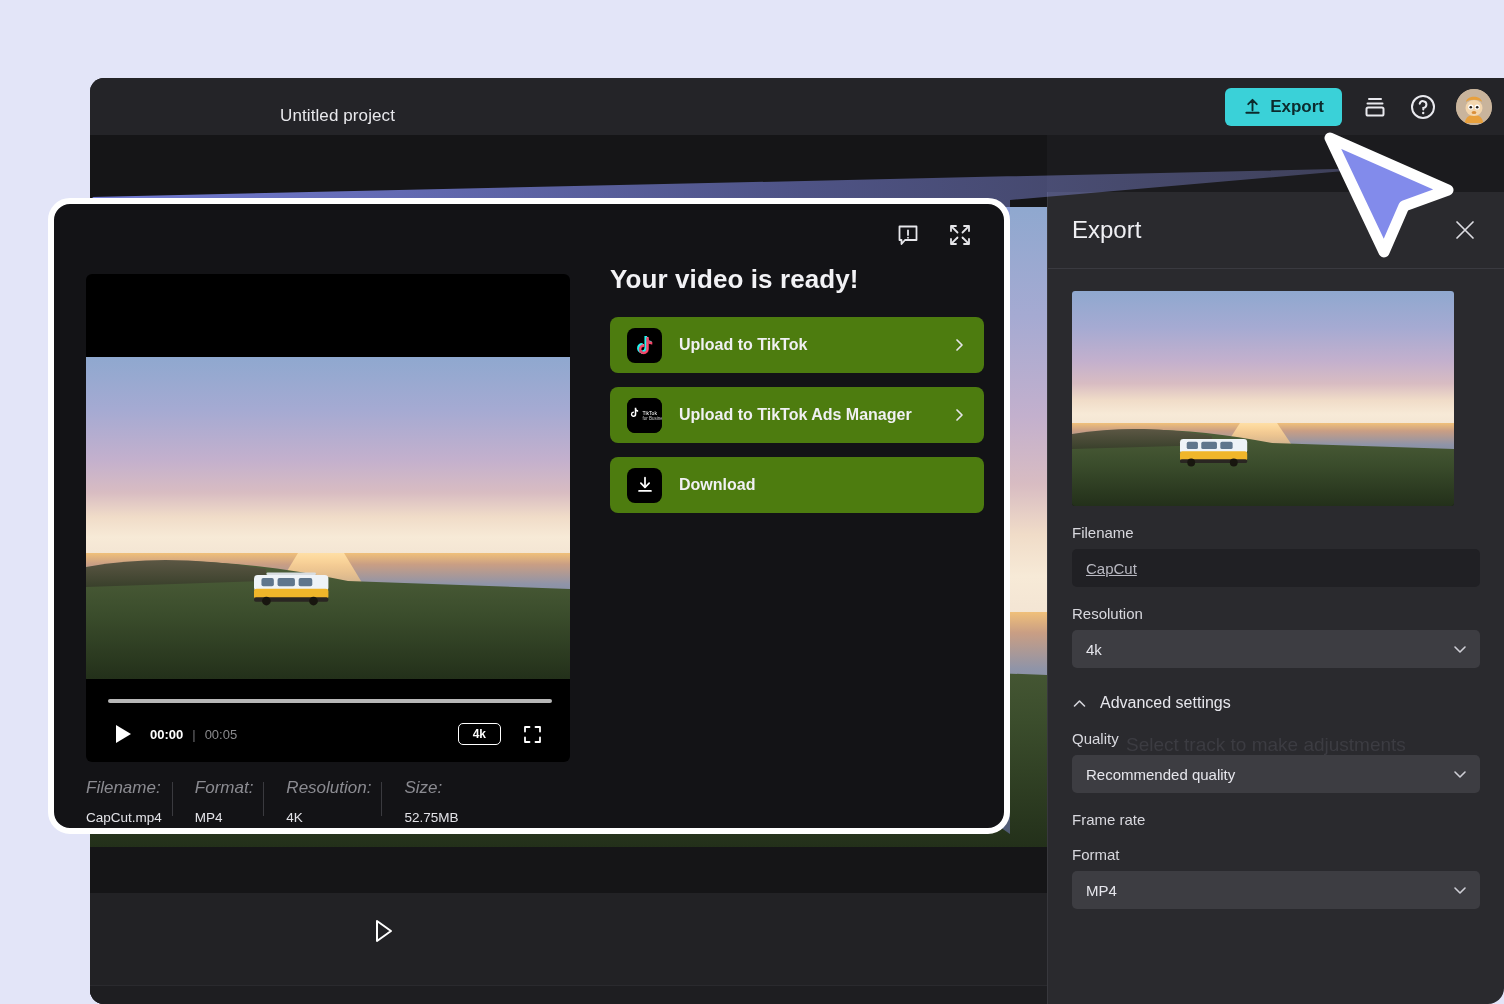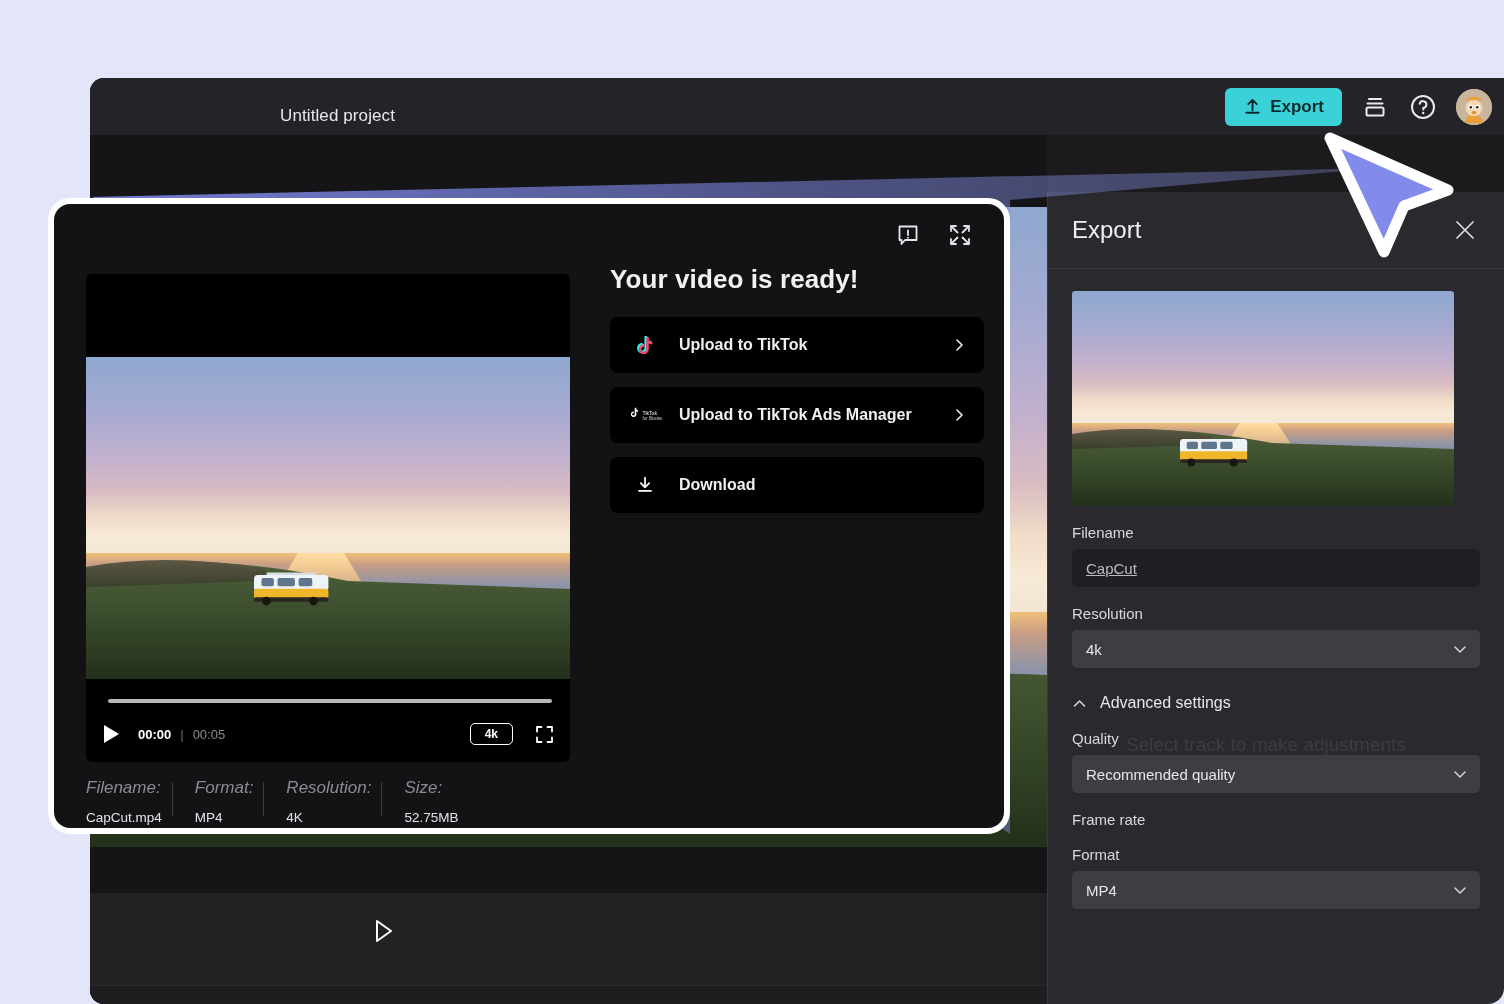--- a/index.html
+++ b/index.html
@@ -190,21 +190,21 @@
   #scrubber {
     position: absolute; left: 22px; top: 20px;
     width: 444px; height: 4px;
     background: #b7b7b7; border-radius: 2px;
     cursor: pointer;
   }
   #ctrl-row {
     position: absolute; left: 0; top: 38px;
     width: 484px; height: 34px;
     display: flex; align-items: center;
-    padding: 0 16px;
+    padding: 0 28px;
   }
   #play-btn { width: 18px; height: 20px; color: #fff; cursor: pointer; margin-right: 18px; }
   #time-cur { font-size: 13px; font-weight: 700; color: #fff; }
   #time-sep { font-size: 13px; color: #6d6d70; margin: 0 9px; }
   #time-tot { font-size: 13px; color: #8a8a8d; }
   #res-pill {
     margin-left: auto;
     border: 1.5px solid #fff; border-radius: 5px;
     padding: 3px 14px; font-size: 12px; font-weight: 700;
     color: #fff; cursor: pointer;
@@ -215,21 +215,21 @@
     position: absolute; left: 556px; top: 60px;
     width: 374px;
   }
   #ready-title {
     font-size: 26px; font-weight: 700; color: #f2f2f5;
     margin-bottom: 22px; letter-spacing: .1px;
   }
   .action-row {
     display: flex; align-items: center;
     height: 56px; margin-bottom: 14px;
-    background: #000000; border-radius: 8px;
+    background: #4d7c0f; border-radius: 8px;
     padding: 0 17px; cursor: pointer;
   }
   .action-badge {
     width: 35px; height: 35px; border-radius: 8px;
     background: #000; display: flex; align-items: center;
     justify-content: center; flex: 0 0 35px; overflow: hidden;
   }
   .action-label {
     margin-left: 17px; font-size: 16px; font-weight: 700; color: #f0f0f3;
   }

